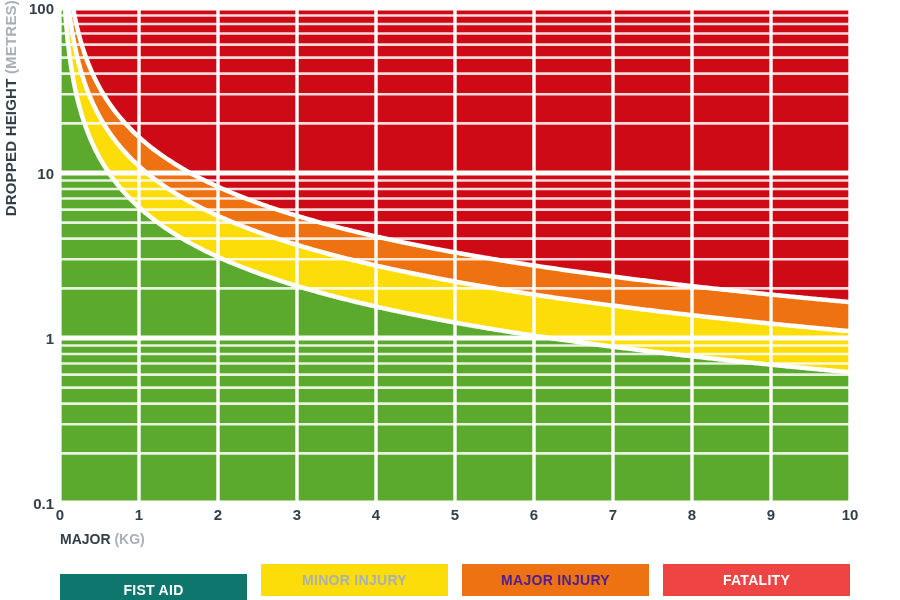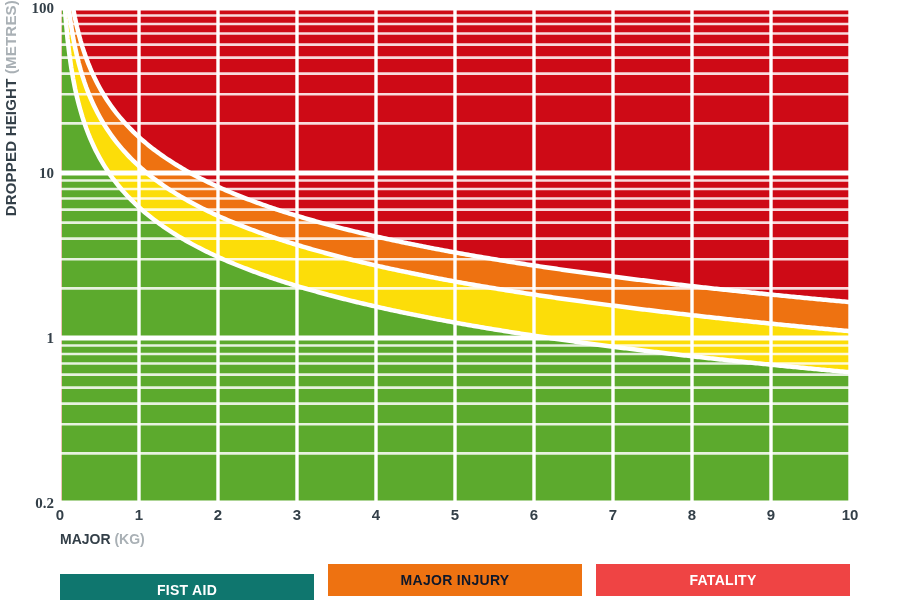--- a/index.html
+++ b/index.html
@@ -41,21 +41,20 @@
   }
 
   
   .ytick {
     position: absolute;
     right: 0; width: 52px;
     text-align: right;
     font-size: 15px; font-weight: bold;
     color: #333f48;
     transform: translateY(-50%);
-    font-family: Liberation Serif, serif;
   }
   #y-ticks { position: absolute; left: 0; top: 0; width: 54px; height: 600px; }
 
   .xtick {
     position: absolute;
     top: 0;
     font-size: 15px; font-weight: bold;
     color: #333f48;
     transform: translateX(-50%);
   }
@@ -89,21 +88,21 @@
   <div id="y-axis-title">
     <div class="rot">
       <span class="axname">DROPPED HEIGHT</span><span class="axunit">&nbsp;</span><span class="axunit">(METRES)</span>
     </div>
   </div>
 
   <div id="y-ticks">
     <div class="ytick" style="top:8px">100</div>
     <div class="ytick" style="top:173px">10</div>
     <div class="ytick" style="top:338px">1</div>
-    <div class="ytick" style="top:503px">0.2</div>
+    <div class="ytick" style="top:503px">0.1</div>
   </div>
 
   <div id="plot">
     <svg width="790" height="495" viewBox="0 0 790 495" xmlns="http://www.w3.org/2000/svg">
       <defs>
         <clipPath id="plotclip">
             <rect x="0" y="0" width="790" height="495"></rect>
           </clipPath>
       </defs>
 
@@ -187,21 +186,24 @@
     </div>
 
   <div id="x-axis-title">
     <span class="axname">MAJOR</span><span>&nbsp;</span><span class="axunit">(KG)</span>
   </div>
 
   <div id="legend">
     <div class="legend-item" style="background: #0f766e; color: rgb(255, 255, 255); margin-top: 10px;">
       <span>FIST AID</span>
     </div>
-    <div class="legend-item" style="background: rgb(238, 114, 17); color: #0f172a;">
+    <div class="legend-item" style="background: rgb(252, 221, 9); color: rgb(169, 176, 181);">
+      <span>MINOR INJURY</span>
+    </div>
+    <div class="legend-item" style="background: rgb(238, 114, 17); color: #4c1d95;">
       <span>MAJOR INJURY</span>
     </div>
     <div class="legend-item" style="background: #ef4444; color: rgb(255, 255, 255);">
       <span>FATALITY</span>
     </div>
   </div>
 
 </div>
 
 </body></html>

